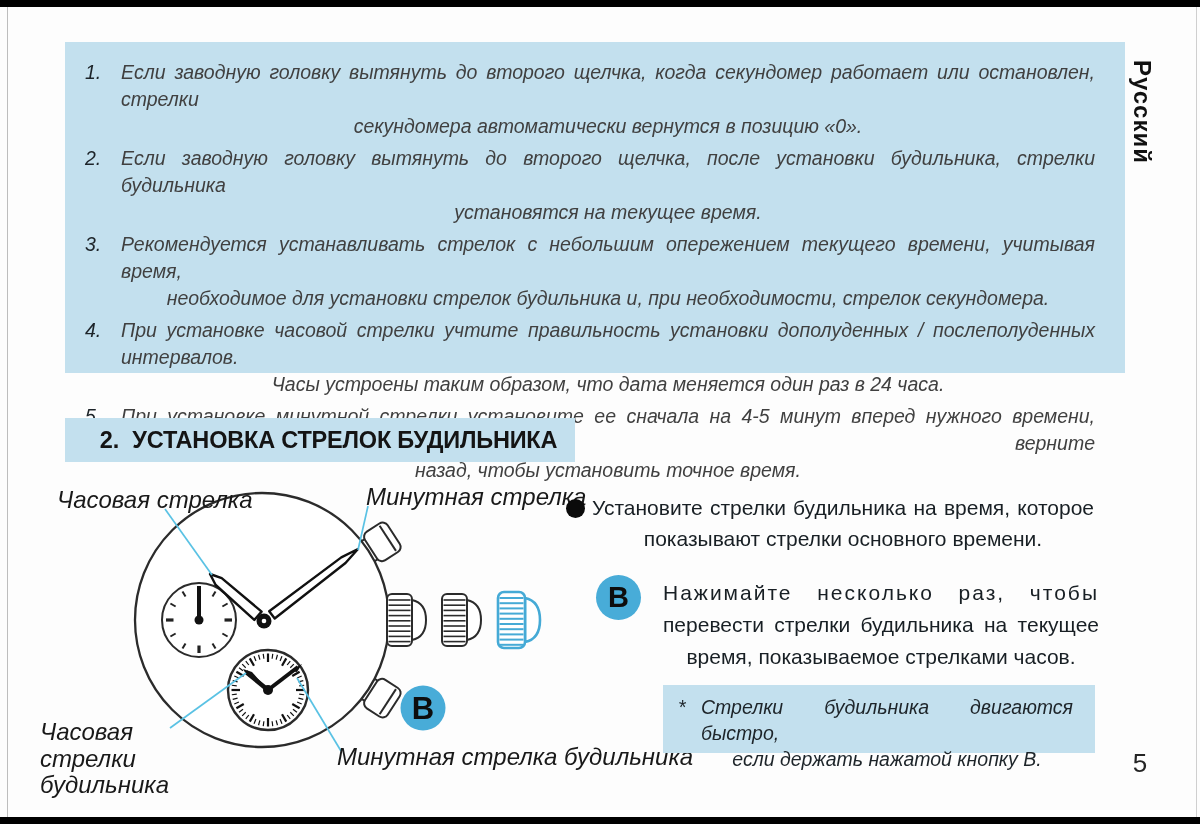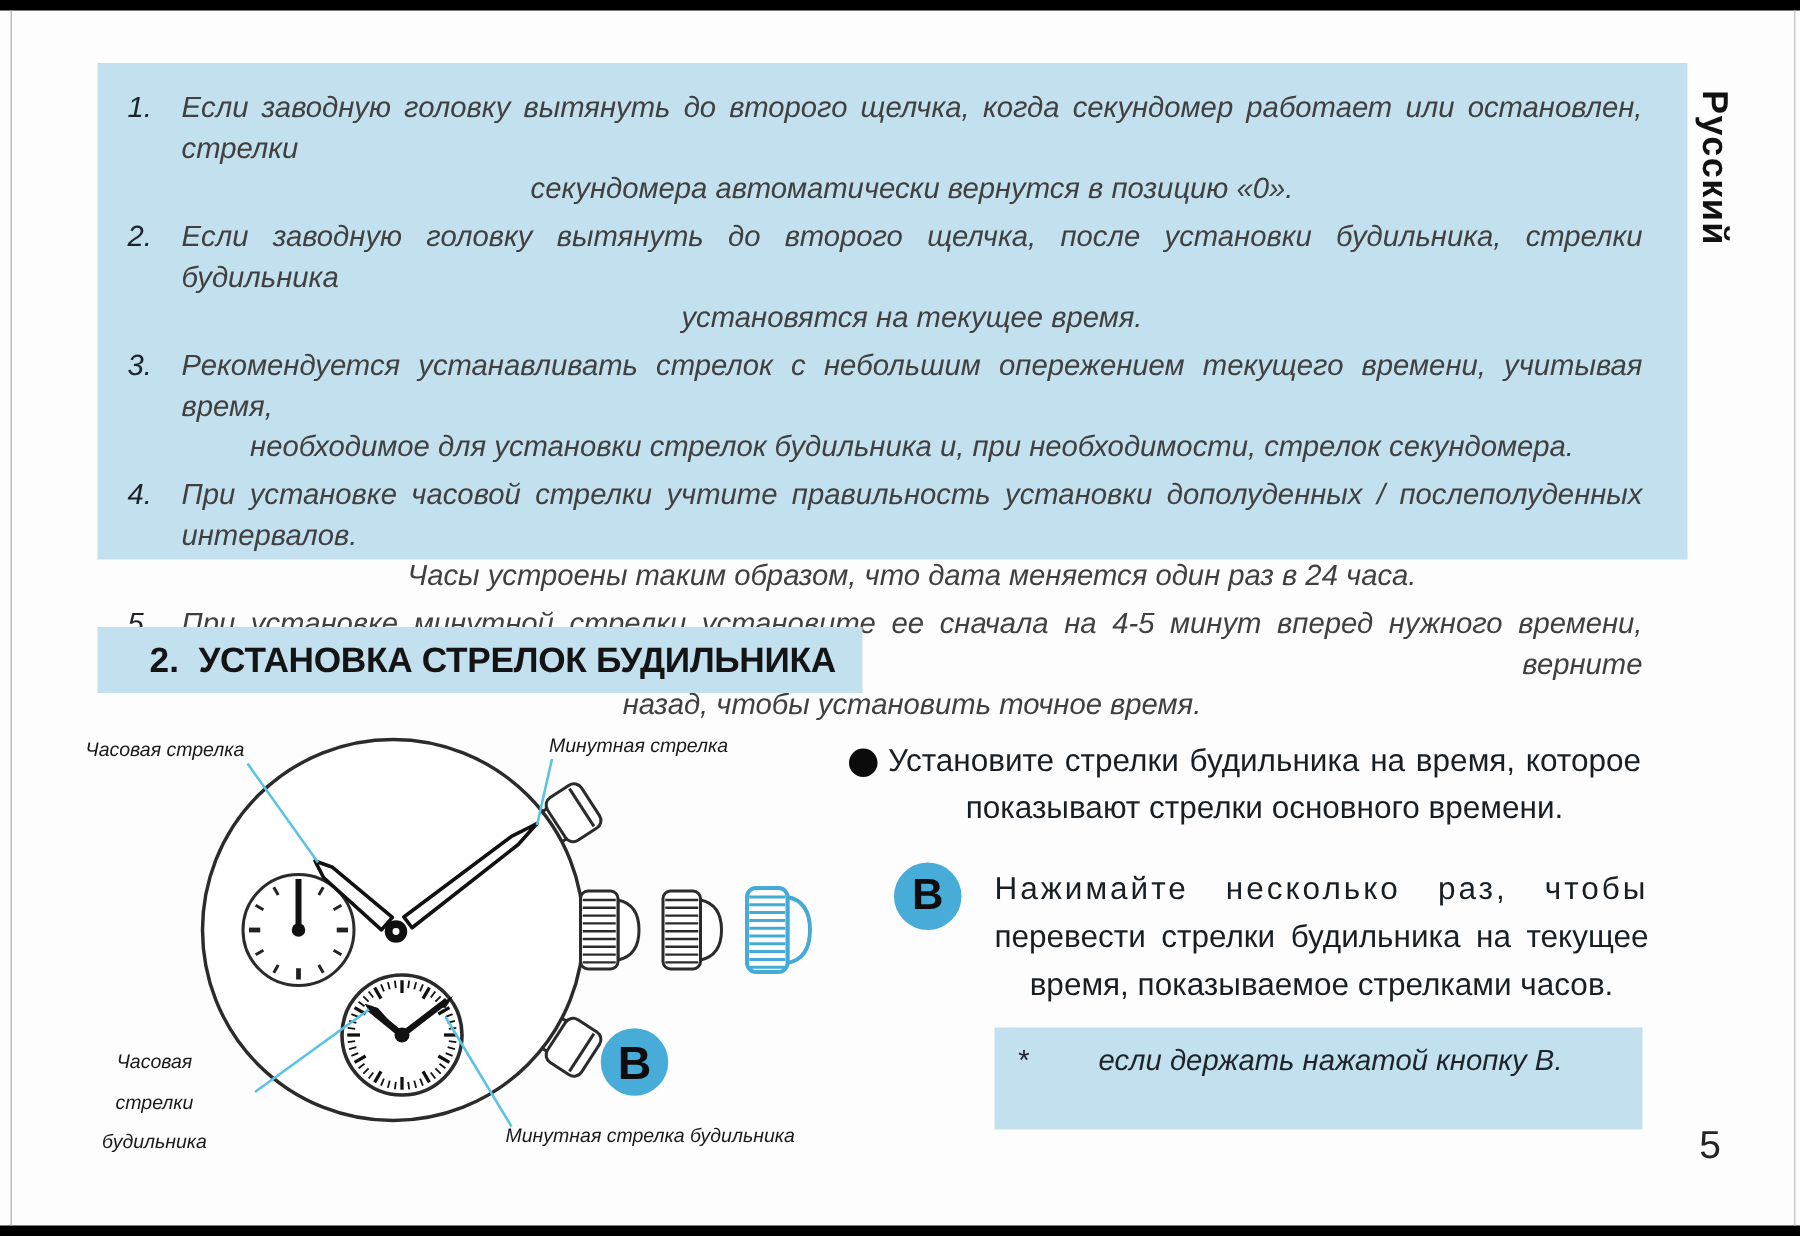--- a/index.html
+++ b/index.html
@@ -24,22 +24,22 @@
   #lang-tab{position:absolute;left:1112px;top:60px;width:44px;height:130px;
     writing-mode:vertical-rl;font-weight:bold;font-size:24px;color:#111;letter-spacing:1px;}
 
   
   #sec-header{position:absolute;left:65px;top:418px;width:510px;height:44px;line-height:44px;
     font-weight:bold;font-size:23.5px;color:#141414;white-space:nowrap;text-align:center;}
   #sec-header .sec-num{padding-left:17px;}
   #sec-header .sec-title{padding-left:13px;letter-spacing:-0.2px;}
 
   
-  .dlabel{position:absolute;font-style:italic;font-size:13px;color:#191919;white-space:nowrap;line-height:26px;}
-  #lbl-alarm-hour{width:126px;text-align:center;white-space:normal;line-height:26.5px;}
+  .dlabel{position:absolute;font-style:italic;font-size:24px;color:#191919;white-space:nowrap;line-height:26px;}
+  #lbl-alarm-hour{width:126px;text-align:left;white-space:normal;line-height:26.5px;margin-top:24px;}
 
   
   #bullet-dot{position:absolute;left:566px;top:499px;width:19px;height:19px;border-radius:50%;background:#0b0b0b;}
   #bullet-text{position:absolute;left:592px;top:492px;width:502px;font-size:21px;line-height:31px;color:#181f24;}
   #btn-b-badge{position:absolute;left:596px;top:575px;width:45px;height:45px;border-radius:50%;background:#48acd8;
     text-align:center;line-height:45px;font-weight:bold;font-size:29px;color:#0d0d0d;}
   #step-b-text{position:absolute;left:663px;top:577px;width:436px;font-size:21px;line-height:32px;color:#181f24;}
   #step-b-text .spread{letter-spacing:2px;}
   #note-box{position:absolute;left:663px;top:685px;width:432px;height:68px;box-sizing:border-box;padding:9px 22px 0 15px;}
   #note-box .inner{display:flex;}
@@ -283,19 +283,20 @@
   <div id="step-b-text">
     <div class="jline spread">Нажимайте несколько раз, чтобы</div>
     <div class="jline">перевести стрелки будильника на текущее</div>
     <div class="lline">время, показываемое стрелками часов.</div>
   </div>
 
   <div id="note-box" class="bluebox">
     <div class="inner">
       <div class="star">*</div>
       <div class="ntext">
+        <div class="jline">Стрелки будильника двигаются быстро,</div>
         <div class="lline">если держать нажатой кнопку B.</div>
       </div>
     </div>
   </div>
 
   <div id="page-num">5</div>
 </div>
 
 </body></html>

